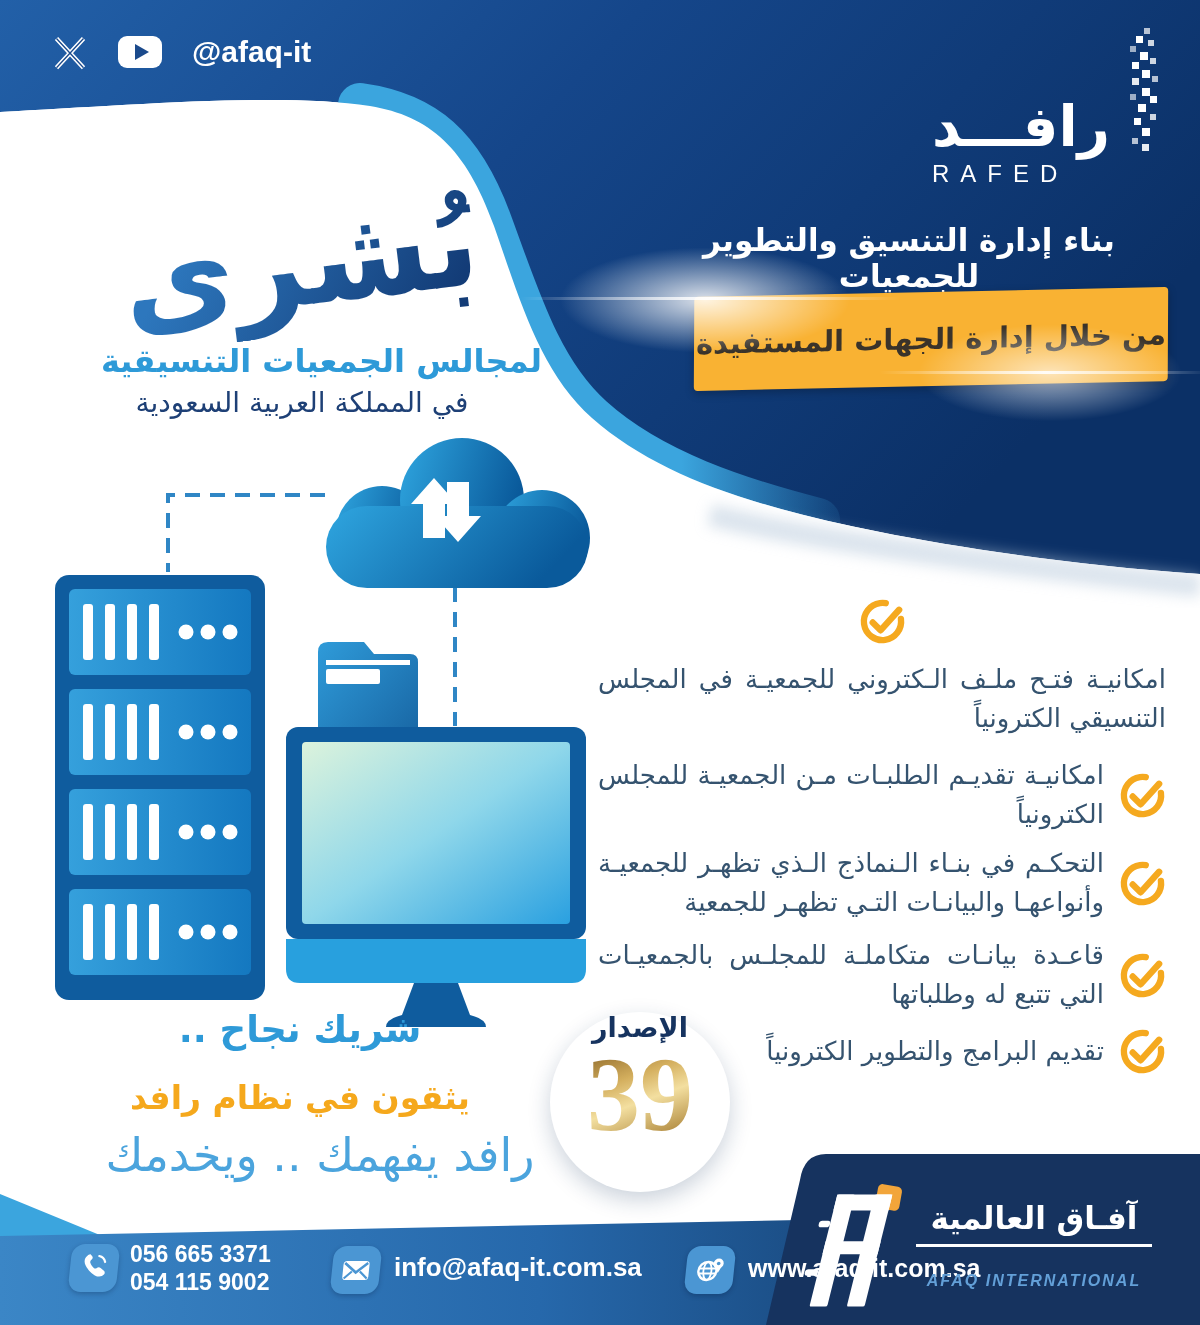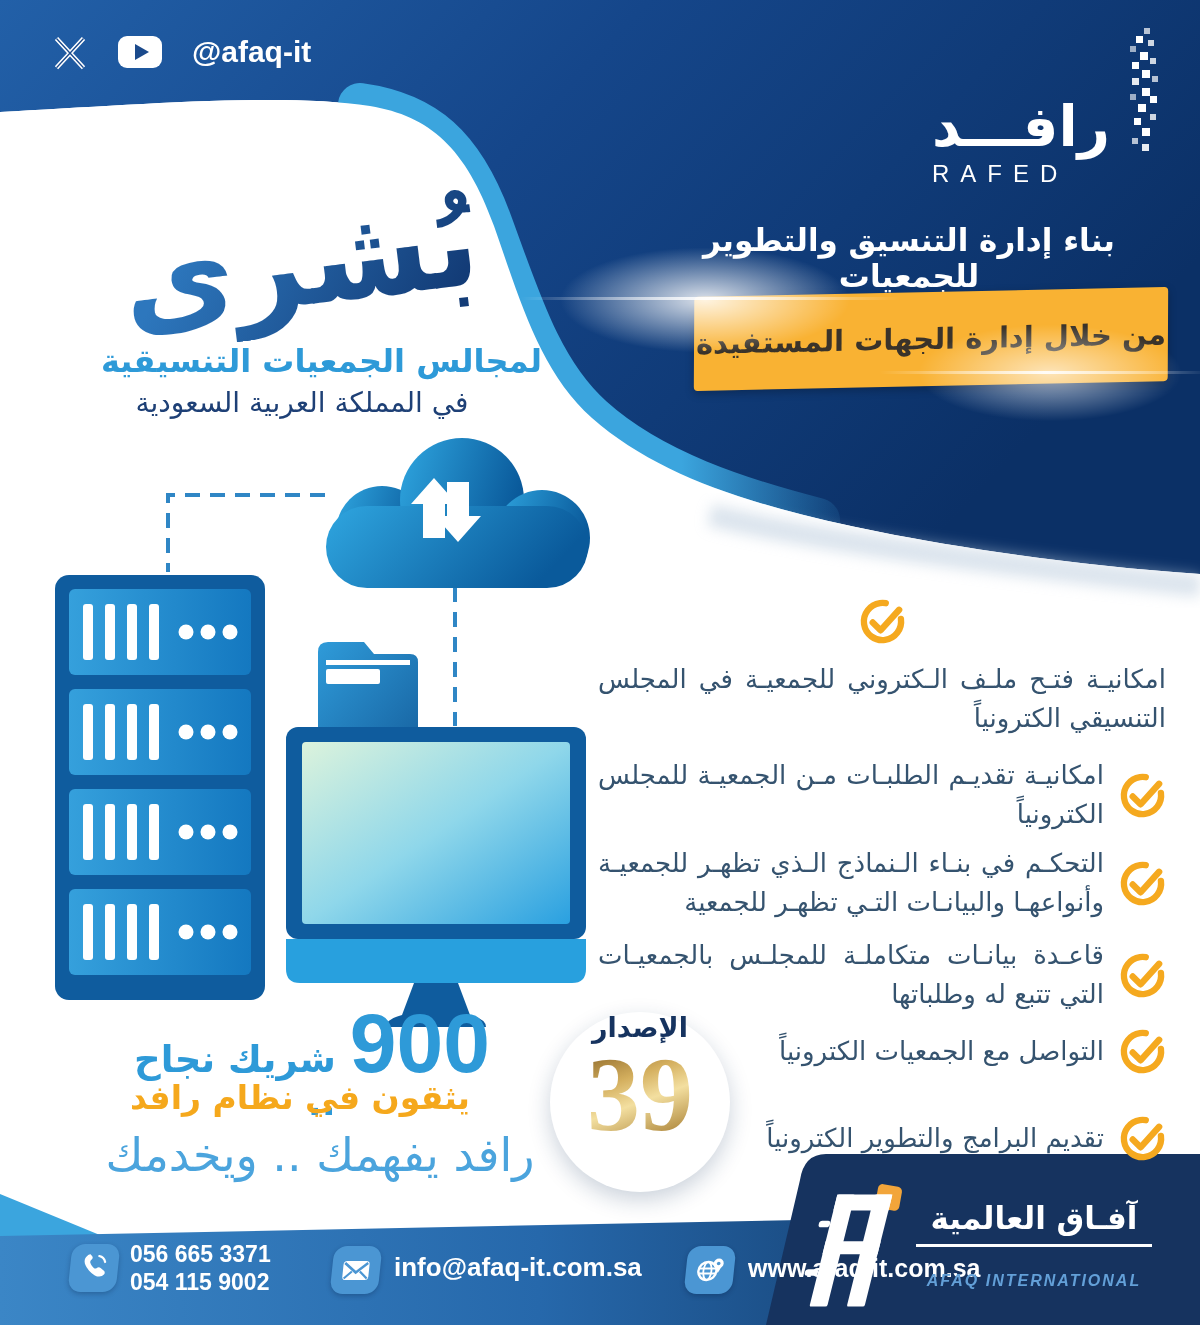--- a/index.html
+++ b/index.html
@@ -307,38 +307,30 @@
       </svg>
       <p>التحكـم في بنـاء الـنماذج الـذي تظهـر للجمعيـة وأنواعهـا والبيانـات التـي تظهـر للجمعية</p>
     </div>
     <div class="feature f4">
       <svg class="chk" viewBox="0 0 48 48">
         <circle cx="24" cy="24" r="19" stroke="#f5a91f" stroke-width="6.5" fill="none" stroke-linecap="round" stroke-dasharray="95 25" transform="rotate(-8 24 24)"></circle>
         <path d="M14,25 L22,33 L41,12" stroke="#f5a91f" stroke-width="6.5" fill="none" stroke-linecap="round" stroke-linejoin="round"></path>
       </svg>
       <p>قاعـدة بيانـات متكاملـة للمجلـس بالجمعيـات التي تتبع له وطلباتها</p>
     </div>
-    <div class="feature f5 single">
-      <svg class="chk" viewBox="0 0 48 48">
-        <circle cx="24" cy="24" r="19" stroke="#f5a91f" stroke-width="6.5" fill="none" stroke-linecap="round" stroke-dasharray="95 25" transform="rotate(-8 24 24)"></circle>
-        <path d="M14,25 L22,33 L41,12" stroke="#f5a91f" stroke-width="6.5" fill="none" stroke-linecap="round" stroke-linejoin="round"></path>
-      </svg>
-      <p>التواصل مع الجمعيات الكترونياً</p>
-    </div>
     <div class="feature f6 single">
       <svg class="chk" viewBox="0 0 48 48">
         <circle cx="24" cy="24" r="19" stroke="#f5a91f" stroke-width="6.5" fill="none" stroke-linecap="round" stroke-dasharray="95 25" transform="rotate(-8 24 24)"></circle>
         <path d="M14,25 L22,33 L41,12" stroke="#f5a91f" stroke-width="6.5" fill="none" stroke-linecap="round" stroke-linejoin="round"></path>
       </svg>
       <p>تقديم البرامج والتطوير الكترونياً</p>
     </div>
   </div>
 
   <div class="abs stats">
-    <span class="stat-num">900</span>
     <span class="stat-lbl">شريك نجاح ..</span>
   </div>
   <div class="abs trust">يثقون في نظام رافد</div>
   <div class="abs tagline">رافد يفهمك .. ويخدمك</div>
 
   <div class="abs version">
     <div class="v-label">الإصدار</div>
     <div class="v-num">39</div>
   </div>
 

